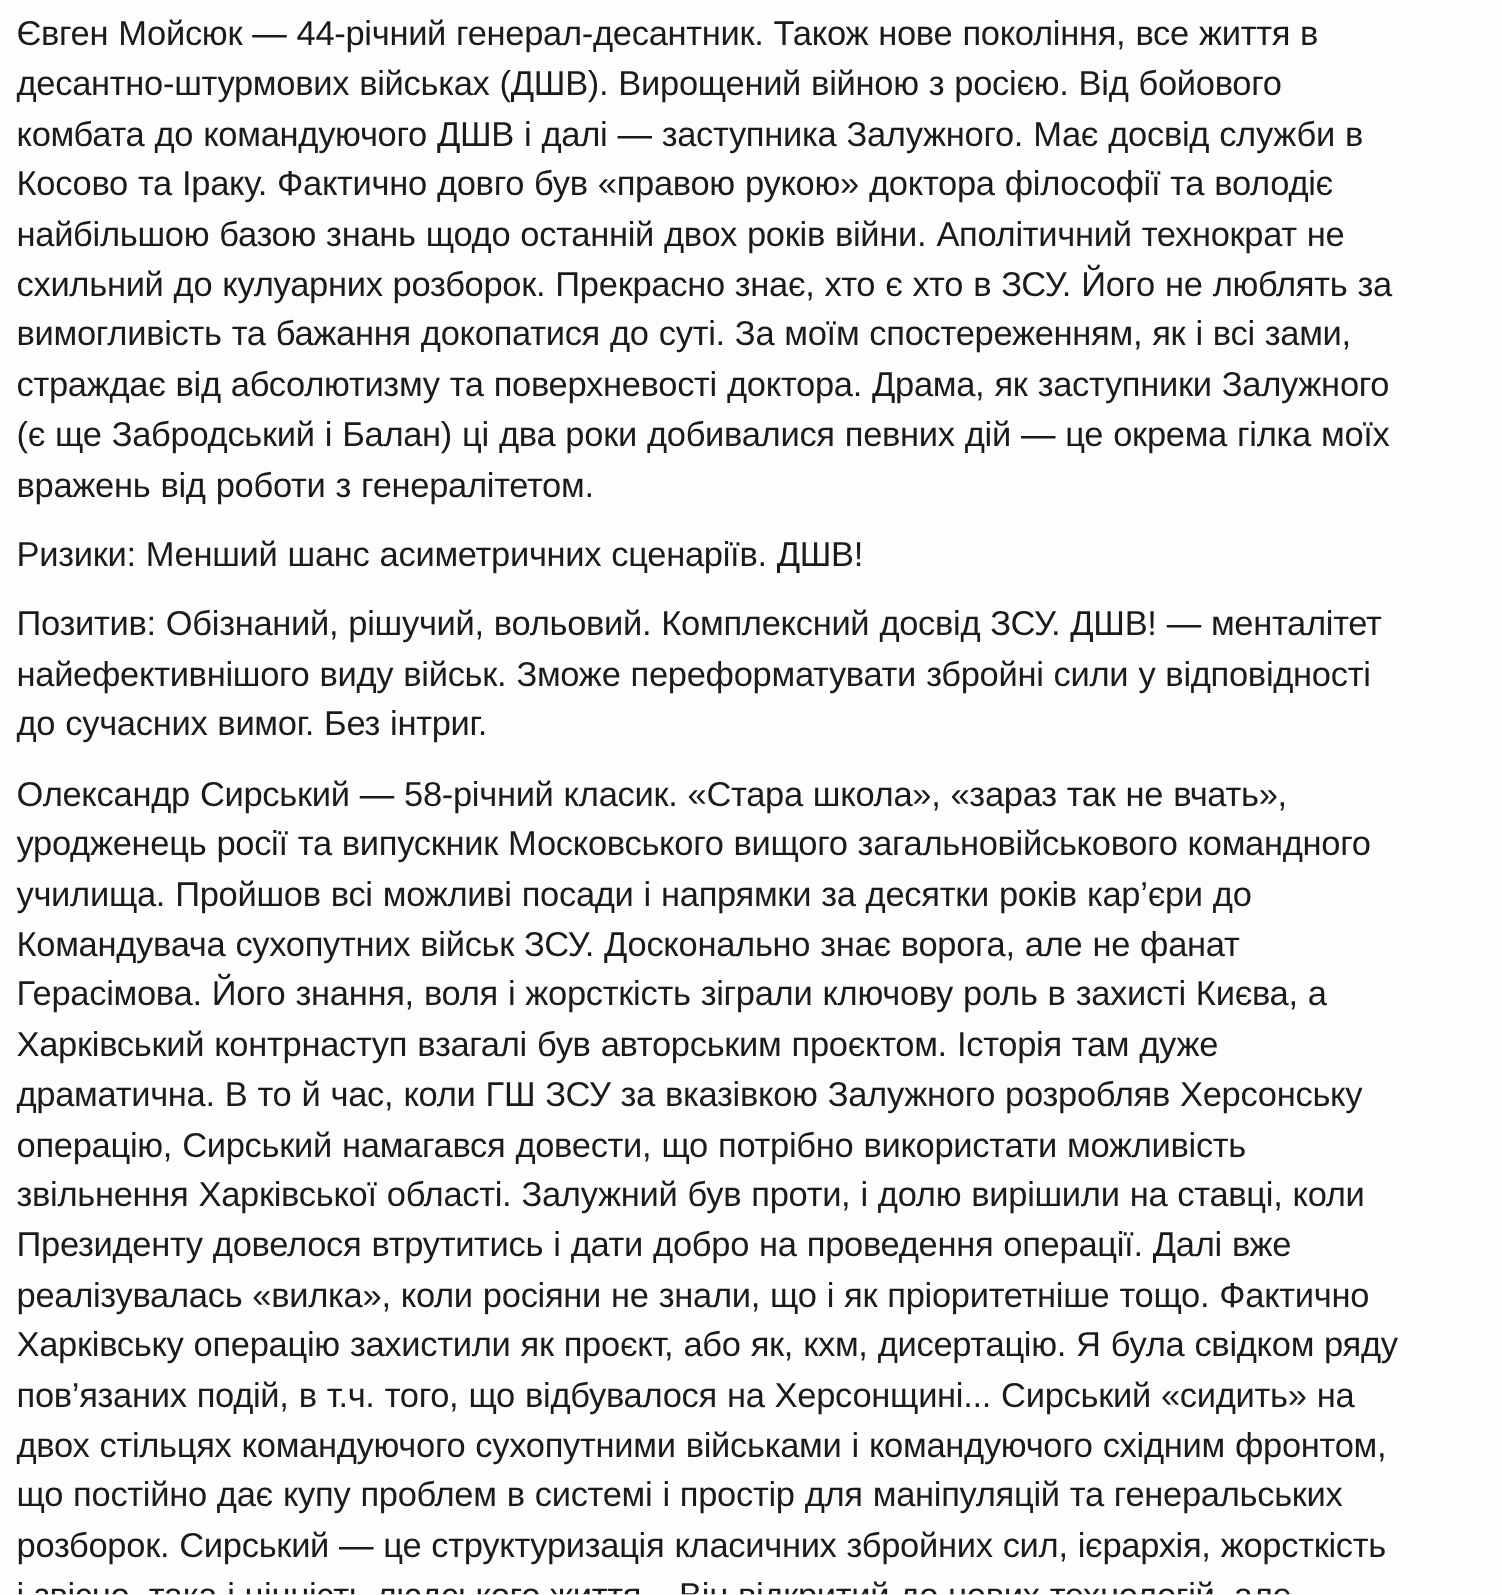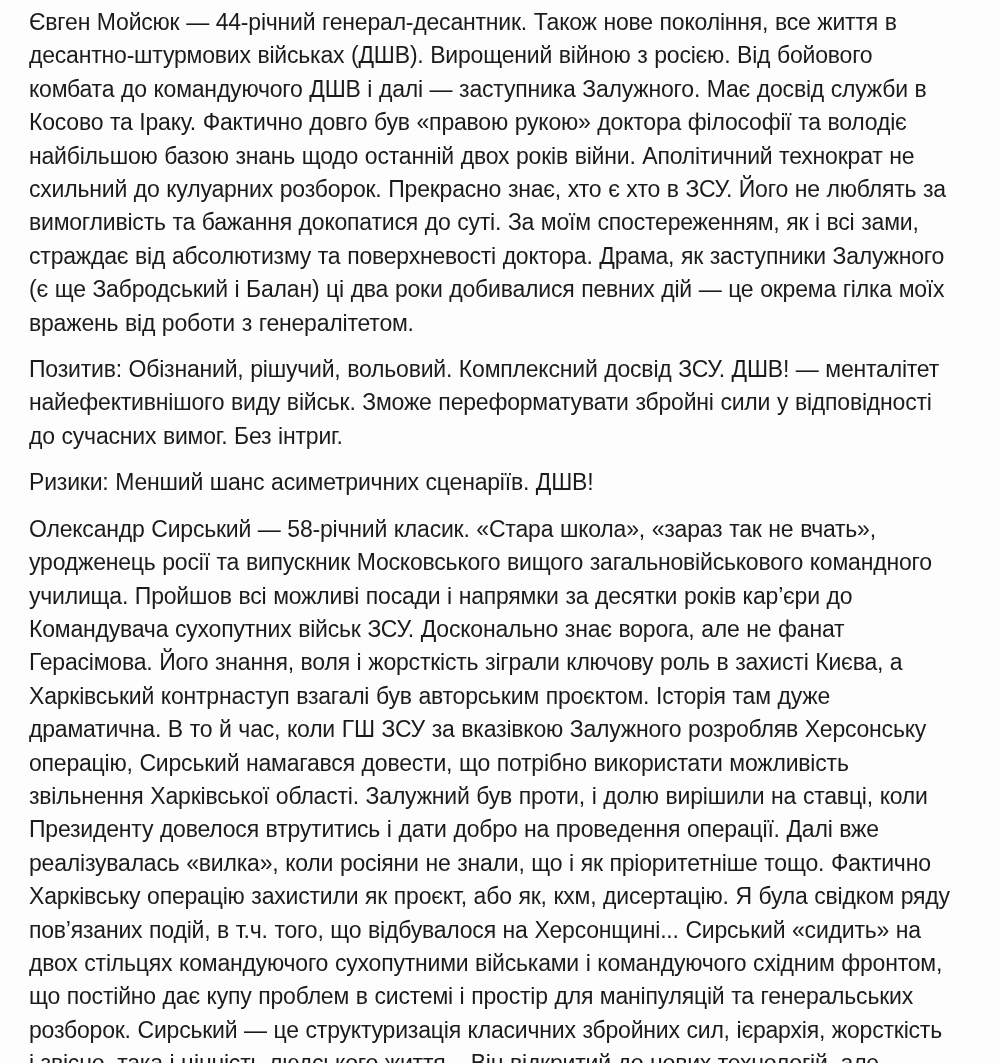--- a/index.html
+++ b/index.html
@@ -7,39 +7,38 @@
     padding: 0;
     background: #fdfdfd;
   }
   .page {
     box-sizing: border-box;
     width: 946px;
     height: 1063px;
     padding: 6px 14px 10px 11px;
     background: #fdfdfd;
     overflow: hidden;
-    margin-left: 18px;
   }
   .page p {
     margin: 0 0 13px 0;
     font-family: "Liberation Sans", "DejaVu Sans", sans-serif;
     font-size: 23px;
     line-height: 33.4px;
     letter-spacing: -0.2px;
     color: #1b1b1b;
     text-align: left;
     word-spacing: 0.5px;
   }
   .page p:last-child {
     margin-bottom: 0;
   }
 </style>
 </head>
 <body>
 
 <div class="page">
   <p>Євген Мойсюк — 44-річний генерал-десантник. Також нове покоління, все життя в десантно-штурмових військах (ДШВ). Вирощений війною з росією. Від бойового комбата до командуючого ДШВ і далі — заступника Залужного. Має досвід служби в Косово та Іраку. Фактично довго був «правою рукою» доктора філософії та володіє найбільшою базою знань щодо останній двох років війни. Аполітичний технократ не схильний до кулуарних розборок. Прекрасно знає, хто є хто в ЗСУ. Його не люблять за вимогливість та бажання докопатися до суті. За моїм спостереженням, як і всі зами, страждає від абсолютизму та поверхневості доктора. Драма, як заступники Залужного (є ще Забродський і Балан) ці два роки добивалися певних дій — це окрема гілка моїх вражень від роботи з генералітетом.</p>
+  <p>Ризики: Менший шанс асиметричних сценаріїв. ДШВ!</p>
   <p>Позитив: Обізнаний, рішучий, вольовий. Комплексний досвід ЗСУ. ДШВ! — менталітет найефективнішого виду військ. Зможе переформатувати збройні сили у відповідності до сучасних вимог. Без інтриг.</p>
-  <p>Ризики: Менший шанс асиметричних сценаріїв. ДШВ!</p>
   <p>Олександр Сирський — 58-річний класик. «Стара школа», «зараз так не вчать», уродженець росії та випускник Московського вищого загальновійськового командного училища. Пройшов всі можливі посади і напрямки за десятки років кар’єри до Командувача сухопутних військ ЗСУ. Досконально знає ворога, але не фанат Герасімова. Його знання, воля і жорсткість зіграли ключову роль в захисті Києва, а Харківський контрнаступ взагалі був авторським проєктом. Історія там дуже драматична. В то й час, коли ГШ ЗСУ за вказівкою Залужного розробляв Херсонську операцію, Сирський намагався довести, що потрібно використати можливість звільнення Харківської області. Залужний був проти, і долю вирішили на ставці, коли Президенту довелося втрутитись і дати добро на проведення операції. Далі вже реалізувалась «вилка», коли росіяни не знали, що і як пріоритетніше тощо. Фактично Харківську операцію захистили як проєкт, або як, кхм, дисертацію. Я була свідком ряду пов’язаних подій, в т.ч. того, що відбувалося на Херсонщині... Сирський «сидить» на двох стільцях командуючого сухопутними військами і командуючого східним фронтом, що постійно дає купу проблем в системі і простір для маніпуляцій та генеральських розборок. Сирський — це структуризація класичних збройних сил, ієрархія, жорсткість і звісно, така і цінність людського життя... Він відкритий до нових технологій, але віддає перевагу силі маневру та карті.</p>
   <p>Позитив: Весь комплекс знань про збройні сили та ворога, колосальний управлінський та бойовий досвід. Архітектор за суттю. Звільнив найбільше захоплених територій.</p>
 
 </div>
 
 </body></html>

